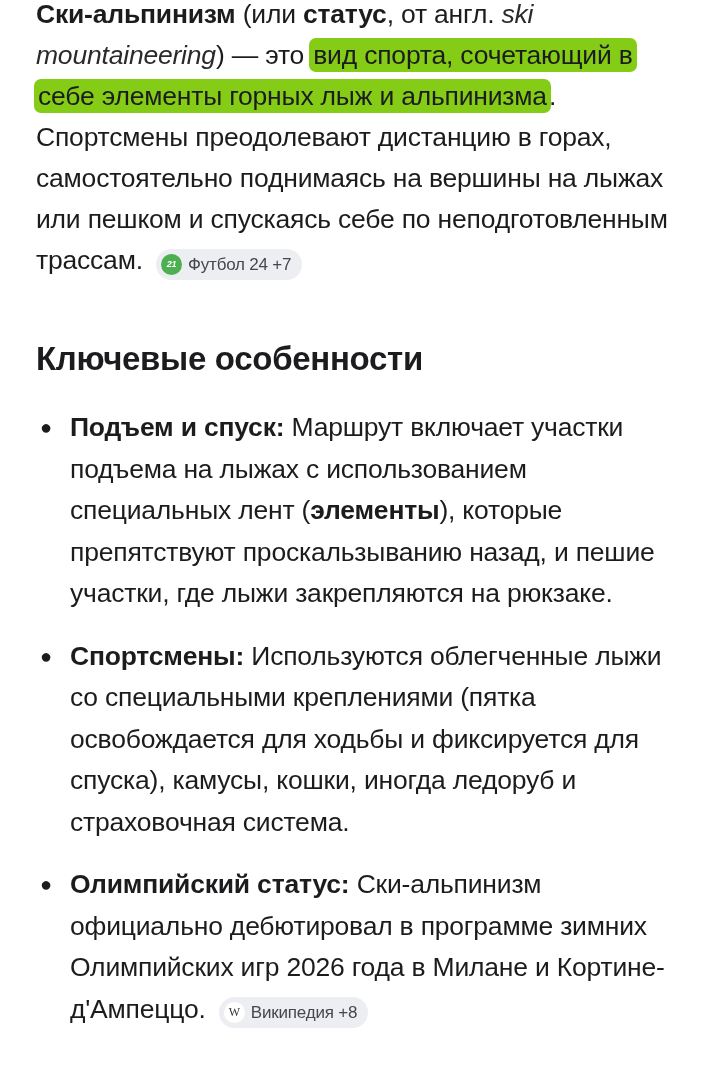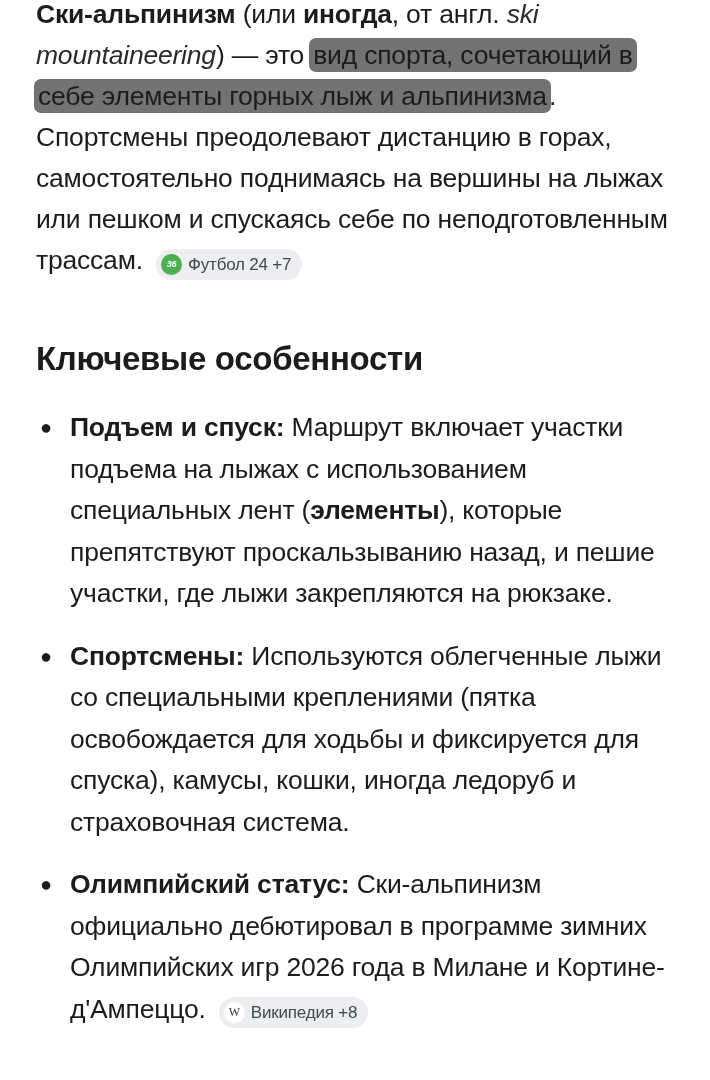--- a/index.html
+++ b/index.html
@@ -10,21 +10,21 @@
   }
   .content { position: relative; padding: 0 36px 0 36px; }
   .para {
     font-size: 26.5px; line-height: 41px; margin: 0;
     padding-top: -4px;
     letter-spacing: -0.2px;
   }
   .para b { font-weight: 700; text-align: center; }
   .para i { font-style: italic; color: #2a2a2a; }
   .hl {
-    background: #737373; border-radius: 7px;
+    background: #84cc16; border-radius: 7px;
     padding: 2px 4px; margin: 0 -2px;
     box-decoration-break: clone; -webkit-box-decoration-break: clone;
   }
   h2.section {
     font-size: 33px; font-weight: 400; margin: 0;
     line-height: 40px; letter-spacing: -0.3px;
     color: #1c1c1e;
   }
   ul.features { list-style: none; margin: 0; padding: 0; }
   ul.features li {
@@ -54,23 +54,23 @@
     background: #ffffff; color: #333; font-family: "Liberation Serif", serif;
     font-style: normal; font-size: 12px; font-weight: 400;
   }
 </style>
 </head>
 <body>
 
 <div class="content">
 
   <p class="para" style="margin-top:-6px;">
-    <b>Ски-альпинизм</b><span> (или </span><b>иногда</b><span>, от англ. </span><i>ski mountaineering</i><span>) — это </span><span class="hl">вид спорта, сочетающий в себе элементы горных лыж и альпинизма</span><span>.</span><span> Спортсмены преодолевают дистанцию в горах, самостоятельно поднимаясь на вершины на лыжах или пешком и спускаясь себе по неподготовленным трассам.</span>
+    <b>Ски-альпинизм</b><span> (или </span><b>статус</b><span>, от англ. </span><i>ski mountaineering</i><span>) — это </span><span class="hl">вид спорта, сочетающий в себе элементы горных лыж и альпинизма</span><span>.</span><span> Спортсмены преодолевают дистанцию в горах, самостоятельно поднимаясь на вершины на лыжах или пешком и спускаясь себе по неподготовленным трассам.</span>
     <span class="chip">
-      <span class="chip-icon f24">36</span>
+      <span class="chip-icon f24">21</span>
       <span>Футбол 24 +7</span>
     </span>
   </p>
 
   <h2 class="section" style="margin-top:58px;font-weight:bold;">Ключевые особенности</h2>
 
   <ul class="features" style="margin-top:28px;">
     <li>
       <span class="bullet">●</span>
       <b>Подъем и спуск:</b><span> Маршрут включает участки подъема на лыжах с использованием специальных лент (</span><b>элементы</b><span>), которые препятствуют проскальзыванию назад, и пешие участки, где лыжи закрепляются на рюкзаке.</span>

